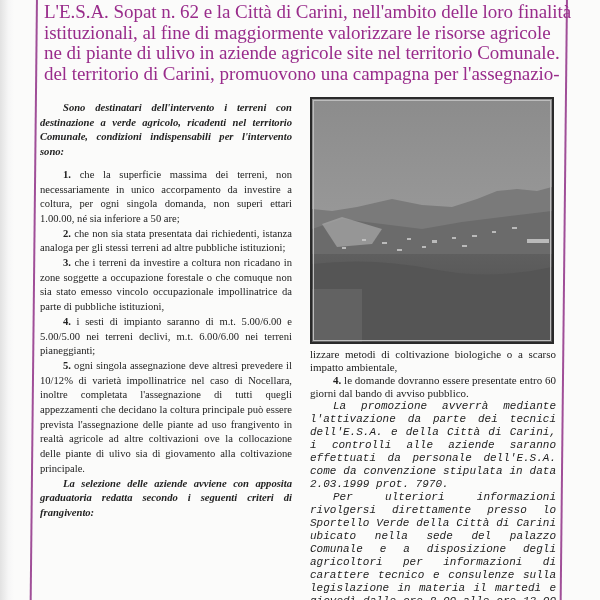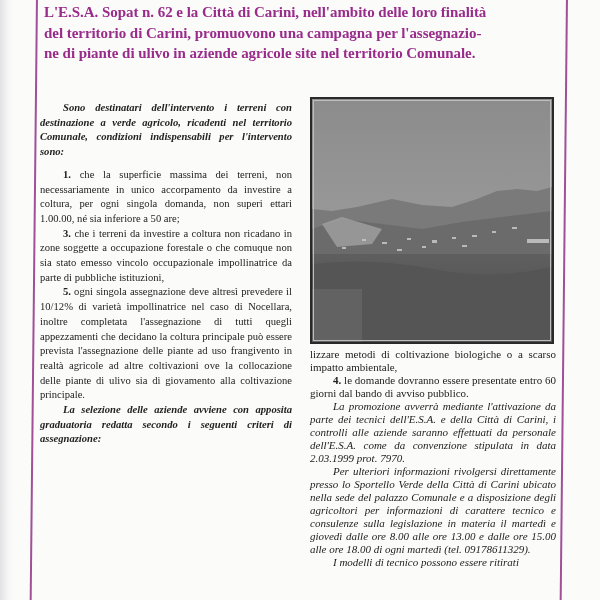--- a/index.html
+++ b/index.html
@@ -17,73 +17,76 @@
   .frame {
     position: absolute; left: 36px; top: -4px; width: 528px; height: 620px;
     border-left: 2px solid #a04f98;
     border-right: 2px solid #a04f98;
     transform: skewX(-0.6deg);
     transform-origin: top left;
   }
   .heading {
     position: absolute; left: 44px; top: 2px; width: 512px;
     color: #992c8b;
-    font-weight: bold;
-    font-size: 15px;
+    font-weight: normal;
+    font-size: 19px;
     line-height: 20.5px;
     text-align: justify;
     text-align-last: left;
     letter-spacing: -0.05px;
   }
   .heading span { display: block; white-space: nowrap; }
   .col-left {
     position: absolute; left: 40px; top: 101px; width: 252px;
     font-size: 10.6px; line-height: 14.7px;
     text-align: justify;
   }
   .col-right {
     position: absolute; left: 310px; top: 348px; width: 246px;
     font-size: 11px; line-height: 13px;
     text-align: justify;
   }
   p { margin: 0; }
   .indent { text-indent: 23px; }
   .bi { font-weight: bold; font-style: italic; }
-  .it { font-style: italic; }
+  .it { font-style: italic; font-family: Liberation Mono, monospace; }
   .num { font-weight: bold; }
   .gap { height: 8px; }
   .photo {
     position: absolute; left: 310px; top: 97px; width: 240px; height: 243px;
     border: 2px solid #2a2a2a;
     outline: 1px solid #bdbdbd;
     outline-offset: -4px;
     overflow: hidden;
     background: #7e7e7e;
   }
   .photo svg { display: block; width: 100%; height: 100%; }
 </style>
 </head>
 <body>
 
 <div class="page-left-shadow"></div>
 <div class="frame"></div>
 
 <div class="heading">
   <span>L'E.S.A. Sopat n. 62 e la Città di Carini, nell'ambito delle loro finalità</span>
+  <span>istituzionali, al fine di maggiormente valorizzare le risorse agricole</span>
+  <span>ne di piante di ulivo in aziende agricole site nel territorio Comunale.</span>
   <span>del territorio di Carini, promuovono una campagna per l'assegnazio-</span>
-  <span>ne di piante di ulivo in aziende agricole site nel territorio Comunale.</span>
 </div>
 
 <div class="col-left">
   <p class="indent bi">Sono destinatari dell'intervento i terreni con destinazione a verde agricolo, ricadenti nel territorio Comunale, condizioni indispensabili per l'intervento sono:</p>
   <div class="gap"></div>
   <p class="indent"><span class="num">1.</span><span> che la superficie massima dei terreni, non necessariamente in unico accorpamento da investire a coltura, per ogni singola domanda, non superi ettari 1.00.00, né sia inferiore a 50 are;</span></p>
+  <p class="indent"><span class="num">2.</span><span> che non sia stata presentata dai richiedenti, istanza analoga per gli stessi terreni ad altre pubbliche istituzioni;</span></p>
   <p class="indent"><span class="num">3.</span><span> che i terreni da investire a coltura non ricadano in zone soggette a occupazione forestale o che comuque non sia stato emesso vincolo occupazionale impollinatrice da parte di pubbliche istituzioni,</span></p>
+  <p class="indent"><span class="num">4.</span><span> i sesti di impianto saranno di m.t. 5.00/6.00 e 5.00/5.00 nei terreni declivi, m.t. 6.00/6.00 nei terreni pianeggianti;</span></p>
   <p class="indent"><span class="num">5.</span><span> ogni singola assegnazione deve altresì prevedere il 10/12% di varietà impollinatrice nel caso di Nocellara, inoltre completata l'assegnazione di tutti quegli appezzamenti che decidano la coltura principale può essere prevista l'assegnazione delle piante ad uso frangivento in realtà agricole ad altre coltivazioni ove la collocazione delle piante di ulivo sia di giovamento alla coltivazione principale.</span></p>
-  <p class="indent bi">La selezione delle aziende avviene con apposita graduatoria redatta secondo i seguenti criteri di assegnazione:</p>
+  <p class="indent bi">La selezione delle aziende avviene con apposita graduatoria redatta secondo i seguenti criteri di frangivento:</p>
 </div>
 
 <div class="photo">
   <svg viewBox="0 0 240 243" preserveAspectRatio="none">
     <defs>
       <linearGradient id="sky" x1="0" y1="0" x2="0" y2="1">
         <stop offset="0" stop-color="#8c8c8c"></stop>
         <stop offset="1" stop-color="#a4a4a4"></stop>
       </linearGradient>
       <linearGradient id="ground" x1="0" y1="0" x2="0" y2="1">

